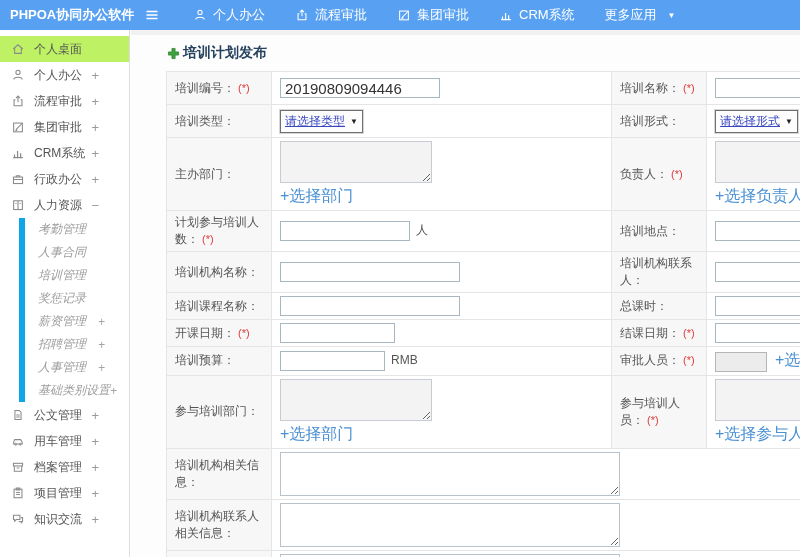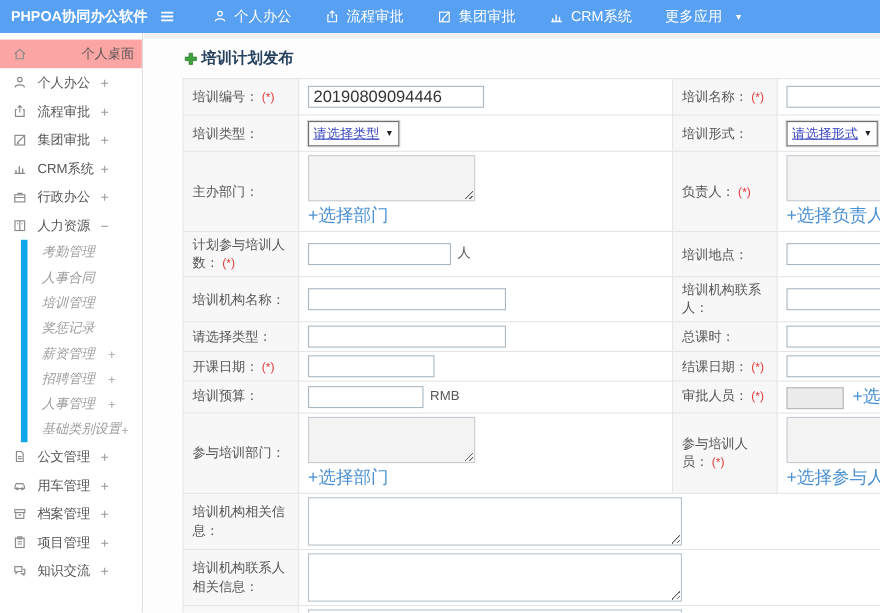--- a/index.html
+++ b/index.html
@@ -19,21 +19,21 @@
   .topnav { display:flex; align-items:center; height:30px; }
   .nav-item { display:flex; align-items:center; gap:6px; font-size:13px; height:30px; padding:0 15px; cursor:pointer; white-space:nowrap; }
   .nav-item .nic { width:14px; height:14px; color:#fff; }
   .caret-sm { font-size:8px; margin-left:5px; }
   
   .sidebar {
     position:absolute; top:30px; left:0; bottom:0; width:130px;
     background:#fff; border-right:1px solid #dcdcdc; overflow:hidden; padding-top:6px;
   }
   .side-item { height:26px; display:flex; align-items:center; padding-left:11px; font-size:12px; color:#555; cursor:pointer; }
-  .side-item.active { background:#fca5a5;gap:40px; }
+  .side-item.active { background:#bef264; }
   .side-item .ic { width:14px; height:14px; margin-right:9px; color:#8a8a8a; flex:none; }
   .side-item .lab { flex:1; white-space:nowrap; }
   .side-item .expand { color:#999; margin-right:30px; font-size:13px; }
   .subnav { margin-left:19px; border-left:6px solid #0ea5e9;font-style:italic; }
   .sub-item { height:23px; display:flex; align-items:center; padding-left:13px; font-size:12px; color:#9b9b9b; cursor:pointer; }
   .sub-item .lab { flex:1; white-space:nowrap; }
   .sub-item .expand { color:#a5a5a5; margin-right:24px; font-size:12px; }
   
   .main { position:absolute; top:30px; left:131px; width:669px; height:527px; overflow:hidden; background:#fdfdfd; }
   .main-topstrip { height:5px; background:#f1f1f1; }
@@ -337,21 +337,21 @@
     </tr>
 
     <tr class="r29">
       <td class="lbl"><span>培训机构名称：</span></td>
       <td><input class="txt w180" style=""></td>
       <td class="lbl"><span>培训机构联系人：</span></td>
       <td><input class="txt w200" style=""></td>
     </tr>
 
     <tr class="r27">
-      <td class="lbl"><span>请选择类型：</span></td>
+      <td class="lbl"><span>培训课程名称：</span></td>
       <td><input class="txt w180" style=""></td>
       <td class="lbl"><span>总课时：</span></td>
       <td><input class="txt w200" style=""></td>
     </tr>
 
     <tr class="r24">
       <td class="lbl"><span>开课日期：</span><span class="req">(*)</span></td>
       <td><input class="txt w115" style=""></td>
       <td class="lbl"><span>结课日期：</span><span class="req">(*)</span></td>
       <td><input class="txt w200" style=""></td>

